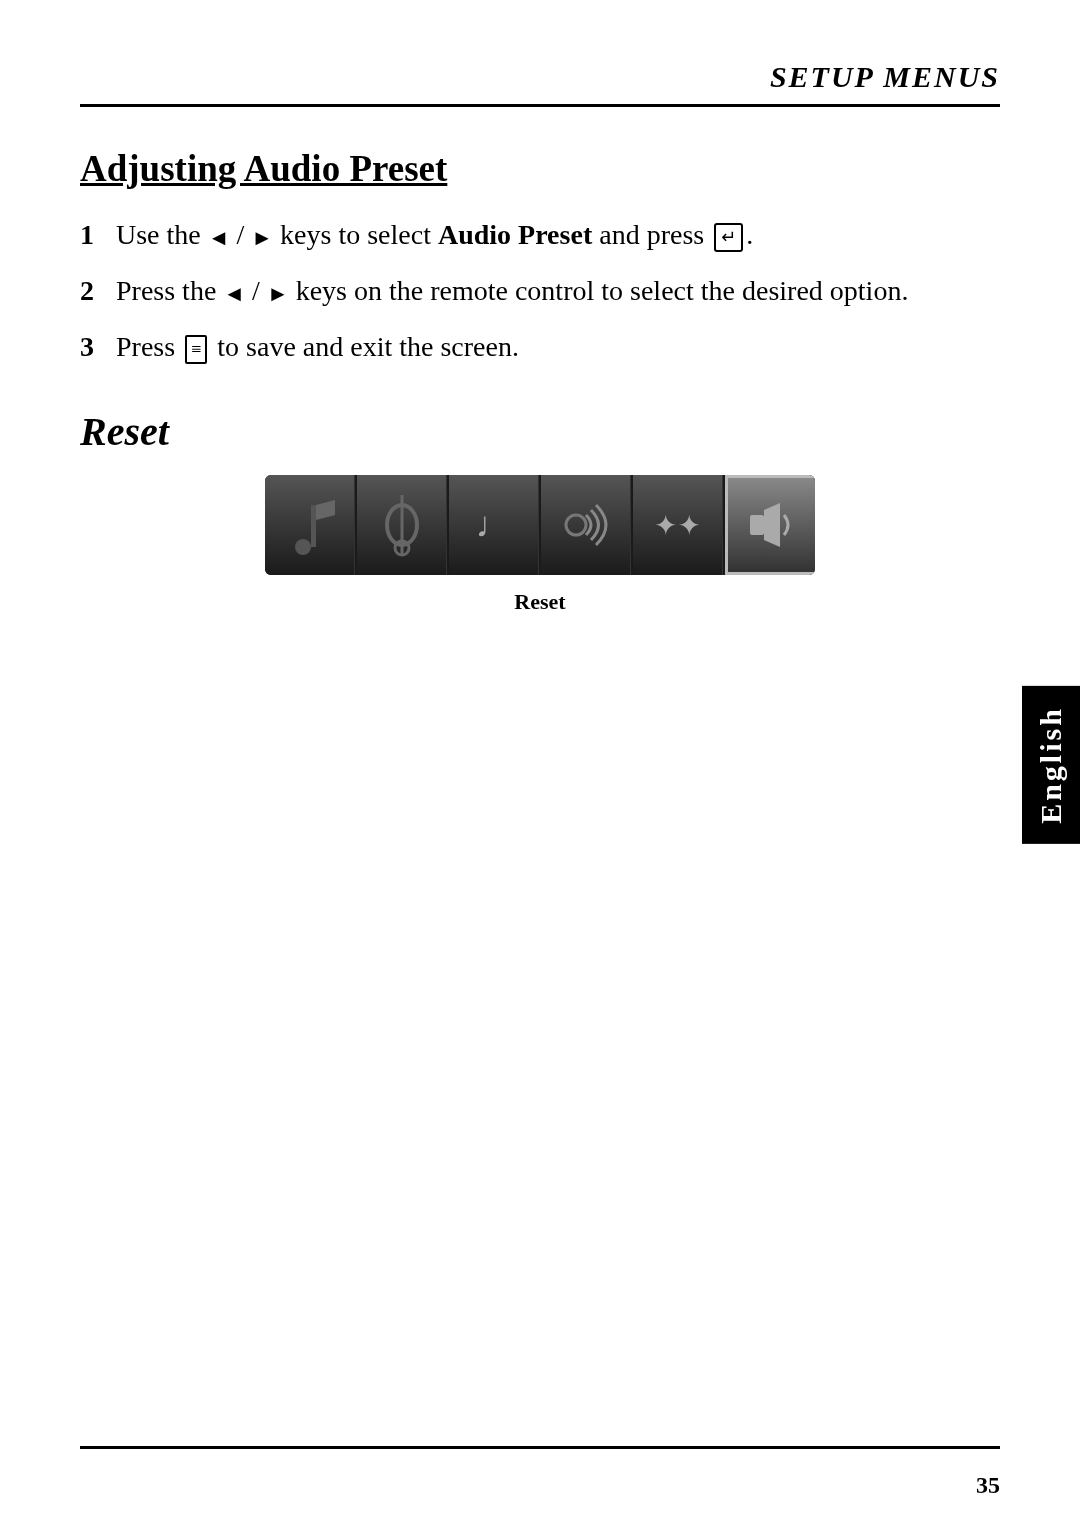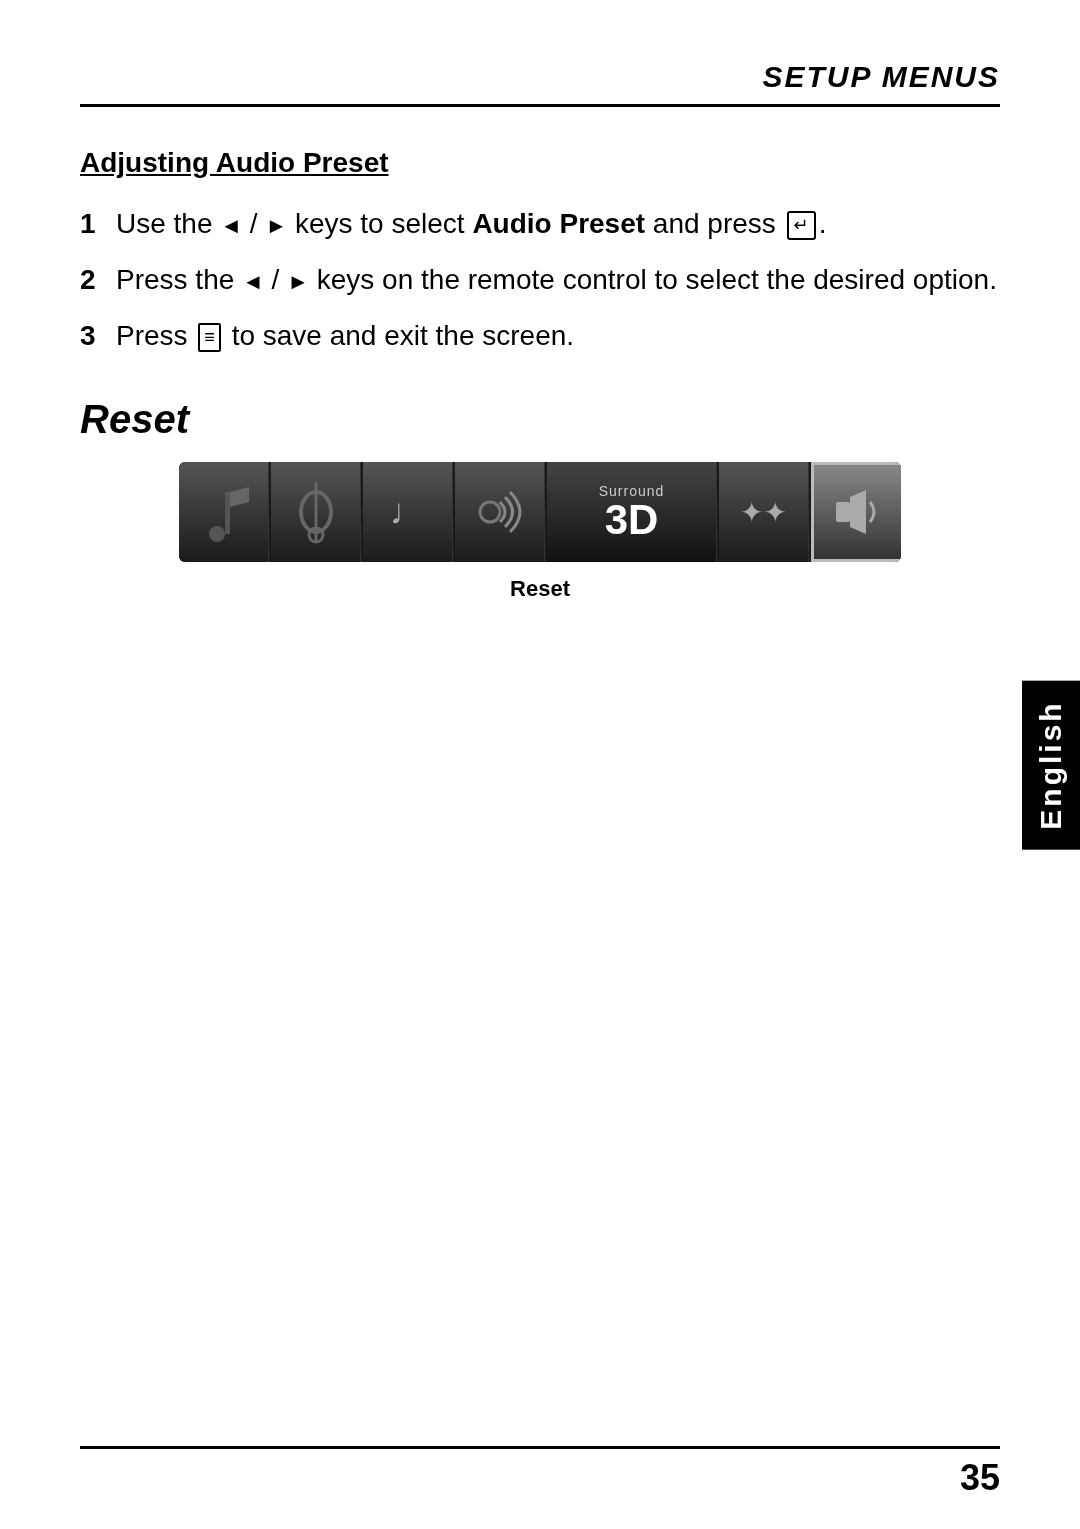--- a/index.html
+++ b/index.html
@@ -13,20 +13,21 @@
       color: #000000;
       position: relative;
       overflow: hidden;
     }
 
     .page-container {
       width: 100%;
       height: 100%;
       padding: 60px 80px 47px 80px;
       position: relative;
+      font-family: Liberation Serif, serif;
     }
 
     
     .header {
       display: flex;
       justify-content: flex-end;
       align-items: center;
       margin-bottom: 10px;
     }
 
@@ -40,21 +41,21 @@
     
     .top-rule {
       border: none;
       border-top: 3px solid #000000;
       margin-bottom: 40px;
     }
 
     
     .section-heading {
       font-weight: bold;
-      font-size: 28px;
+      font-size: 37px;
       text-decoration: underline;
       margin-bottom: 24px;
     }
 
     
     .instructions {
       list-style: none;
       margin-bottom: 40px;
     }
 
@@ -223,21 +224,21 @@
       right: 80px;
       border: none;
       border-top: 3px solid #000000;
     }
 
     
     .page-number {
       position: absolute;
       bottom: 30px;
       right: 80px;
-      font-size: 36px;
+      font-size: 24px;
       font-weight: bold;
     }
   </style>
 </head>
 <body>
 
 <div class="page-container">
 
   <div class="header">
     <span class="header-title">SETUP MENUS</span>
@@ -303,24 +304,20 @@
 
           <div class="audio-icon-cell">
             <svg width="60" height="50" viewBox="0 0 60 50">
               <circle cx="20" cy="25" r="10" fill="none" stroke="#777" stroke-width="3"></circle>
               <path d="M30 15 Q40 25 30 35" fill="none" stroke="#888" stroke-width="3"></path>
               <path d="M35 10 Q50 25 35 40" fill="none" stroke="#888" stroke-width="3"></path>
               <path d="M40 5 Q60 25 40 45" fill="none" stroke="#888" stroke-width="3"></path>
             </svg>
           </div>
 
-          <div class="surround-cell">
-            <span class="surround-label">Surround</span>
-            <span class="surround-3d">3D</span>
-          </div>
 
           <div class="audio-icon-cell">
             <span style="color:#aaa; font-size:28px;">✦✦</span>
           </div>
 
           <div class="audio-icon-cell highlighted">
             <svg width="60" height="60" viewBox="0 0 60 60">
               <rect x="8" y="20" width="14" height="20" fill="#aaa" rx="2"></rect>
               <path d="M22 15 L38 8 L38 52 L22 45 Z" fill="#aaa"></path>
               <path d="M42 20 Q50 30 42 40" fill="none" stroke="#aaa" stroke-width="3"></path>

